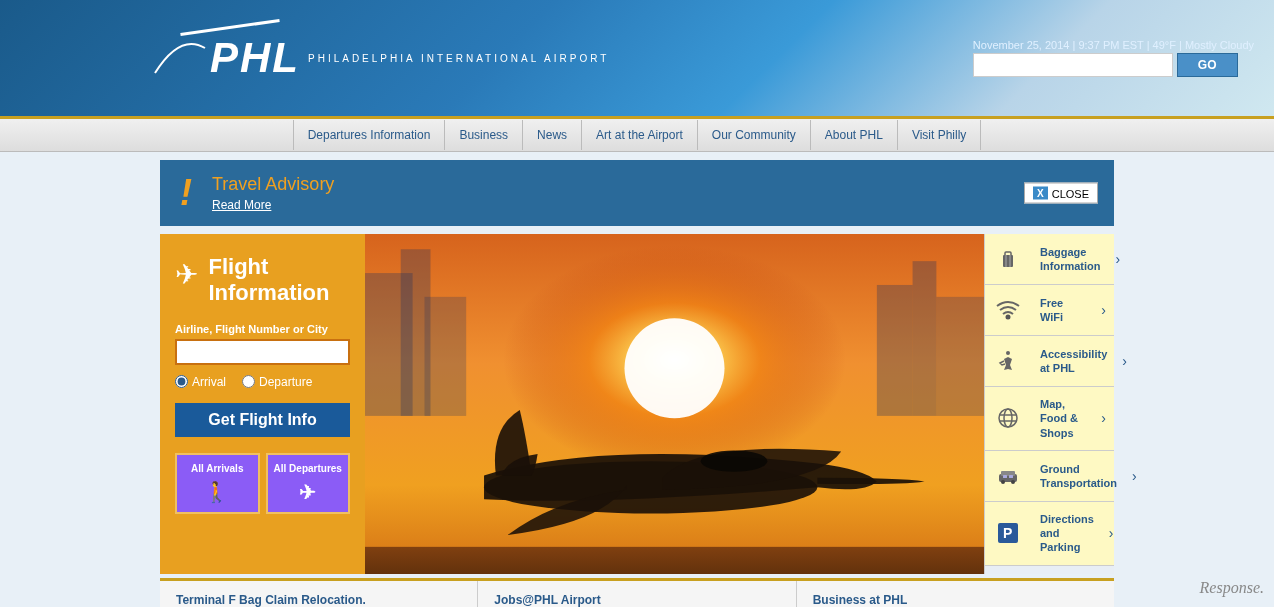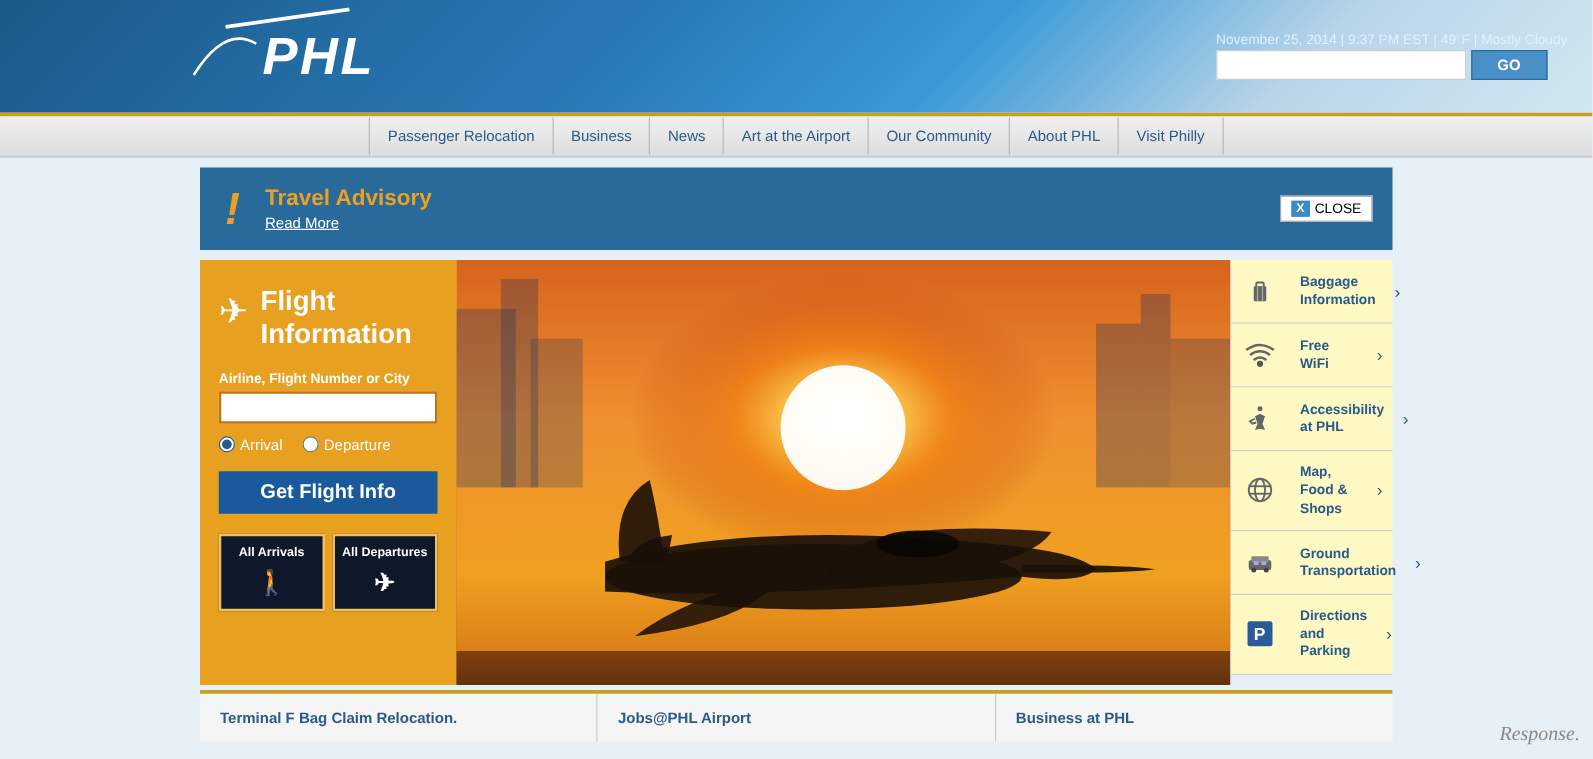--- a/index.html
+++ b/index.html
@@ -1,21 +1,21 @@
 <!DOCTYPE html>
 <html><head>
   <meta charset="utf-8">
   <style>
     * { margin: 0; padding: 0; box-sizing: border-box; }
     body { font-family: Arial, sans-serif; background: #e8f0f7; width: 1274px; min-height: 607px; overflow-x: hidden; }
 
     
     .header {
       background: linear-gradient(135deg, #1a5a8a 0%, #2a7ab8 40%, #3a9ad8 60%, #b8d4e8 80%, #d0e8f0 100%);
-      height: 90px;
+      height: 116px;
       position: relative;
       display: flex;
       align-items: center;
       justify-content: space-between;
       padding: 0 20px 0 150px;
     }
     .header-logo {
       display: flex;
       align-items: center;
     }
@@ -111,21 +111,21 @@
     .advisory-icon {
       color: #f0a020;
       font-size: 36px;
       font-weight: bold;
       margin-right: 20px;
       font-style: italic;
     }
     .advisory-text h3 {
       color: #f0a020;
       font-size: 18px;
-      font-weight: bold;
+      font-weight: normal;
     }
     .advisory-text a {
       color: white;
       font-size: 12px;
       text-decoration: underline;
     }
     .advisory-close {
       position: absolute;
       right: 16px;
       top: 50%;
@@ -215,21 +215,21 @@
       font-size: 16px;
       font-weight: bold;
       cursor: pointer;
       margin-bottom: 16px;
     }
     .arrivals-departures {
       display: flex;
       gap: 6px;
     }
     .arr-dep-btn {
-      background: #0f172a;
+      background: #8b5cf6;
       border: 2px solid #f0c060;
       color: white;
       flex: 1;
       padding: 8px 4px;
       text-align: center;
       font-size: 10px;
       font-weight: bold;
       cursor: pointer;
       display: flex;
       flex-direction: column;
@@ -331,32 +331,33 @@
   </style>
 </head>
 <body>
 
 <div class="header">
   <div class="header-logo">
     <svg width="60" height="50" viewBox="0 0 60 50">
       <path d="M5,40 Q30,0 55,15" stroke="white" stroke-width="2" fill="none"></path>
     </svg>
     <span class="logo-phl">PHL</span>
+    <span class="logo-subtitle">PHILADELPHIA INTERNATIONAL AIRPORT</span>
   </div>
   <div class="header-right">
     <div class="header-date">November 25, 2014 | 9:37 PM EST | 49°F | Mostly Cloudy</div>
     <div class="header-search">
       <input type="text" class="header-search-input" placeholder="" style="">
       <button class="go-btn">GO</button>
     </div>
   </div>
 </div>
 
 <nav class="nav-bar">
-  <a href="#">Passenger Relocation</a>
+  <a href="#">Departures Information</a>
   <a href="#">Business</a>
   <a href="#">News</a>
   <a href="#">Art at the Airport</a>
   <a href="#">Our Community</a>
   <a href="#">About PHL</a>
   <a href="#">Visit Philly</a>
 </nav>
 
 <div class="advisory-bar">
   <div class="advisory-icon">!</div>

